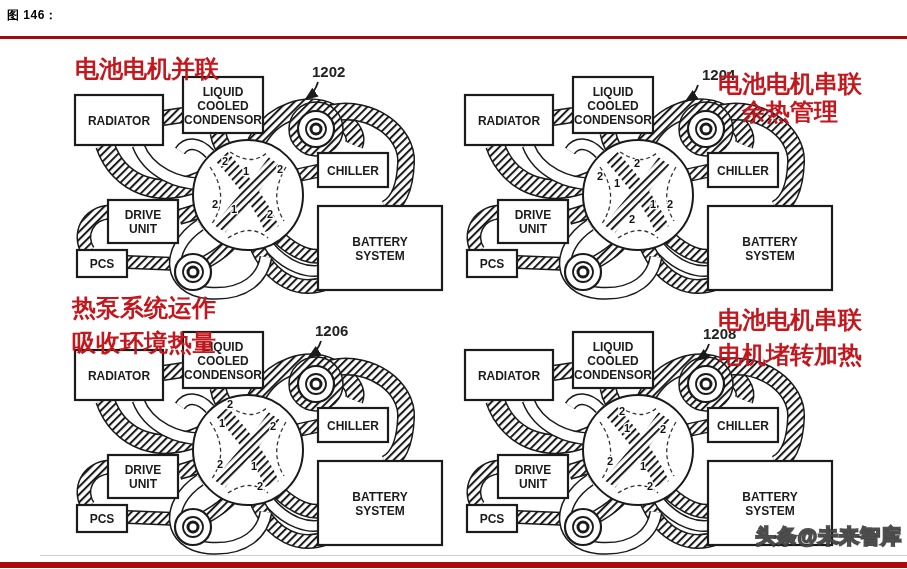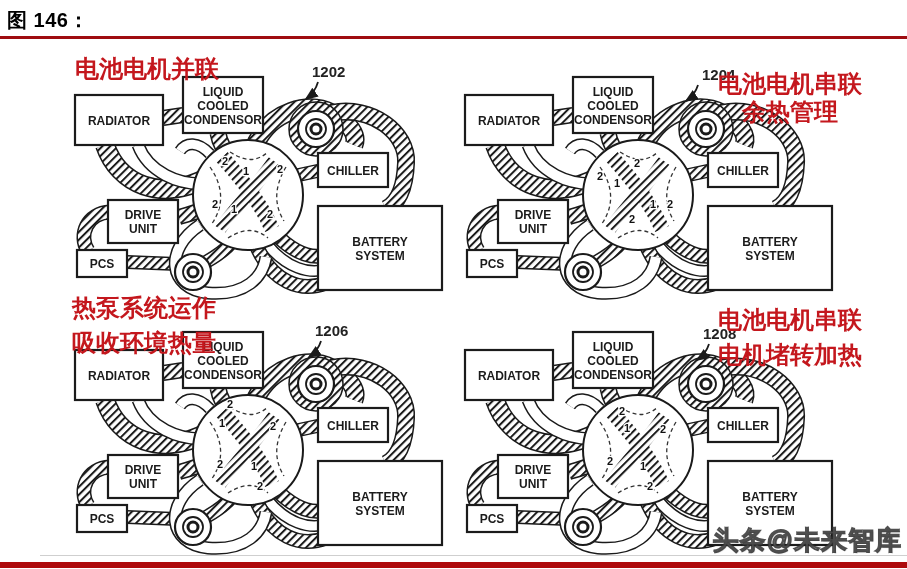--- a/index.html
+++ b/index.html
@@ -1,23 +1,23 @@
 <!DOCTYPE html>
 <html><head>
 <meta charset="utf-8">
 <style>
   html,body{margin:0;padding:0;background:#fff;}
   .page{position:relative;width:907px;height:569px;background:#fff;overflow:hidden;
         font-family:"Liberation Sans",sans-serif;}
   .caption{position:absolute;top:7px;left:7px;display:flex;gap:26px;
-           font-size:20px;font-weight:bold;color:#000;letter-spacing:.5px;z-index:3;}
+           font-size:12px;font-weight:bold;color:#000;letter-spacing:.5px;z-index:3;}
   .caption-rule{position:absolute;top:36px;left:0;width:907px;height:3px;background:#9f0c10;z-index:3;}
   svg.canvas{position:absolute;top:0;left:0;z-index:1;}
   .footer-hairline{position:absolute;top:555px;left:40px;width:867px;height:1px;background:#cfcfcf;z-index:2;}
-  .watermark{position:absolute;top:523px;right:5px;font-size:26px;font-weight:normal;
+  .watermark{position:absolute;top:523px;right:5px;font-size:20px;font-weight:bold;
              letter-spacing:1px;color:rgba(255,255,255,.72);
              -webkit-text-stroke:2px rgba(48,48,48,.85);
              text-shadow:1px 1px 1px rgba(0,0,0,.3);z-index:5;}
   .bottom-bar{position:absolute;bottom:1px;left:0;width:907px;height:6px;background:#ae0a0c;z-index:4;}
 </style>
 </head>
 <body>
 
 <div class="page">
   <div class="caption">

